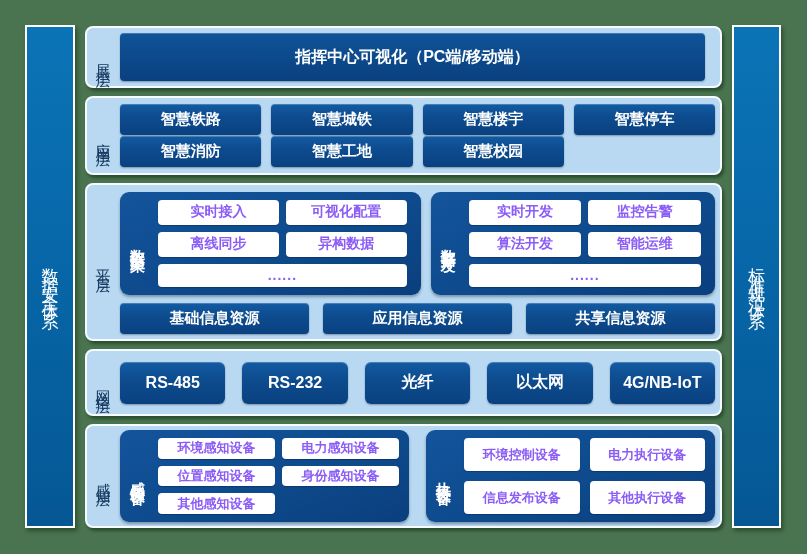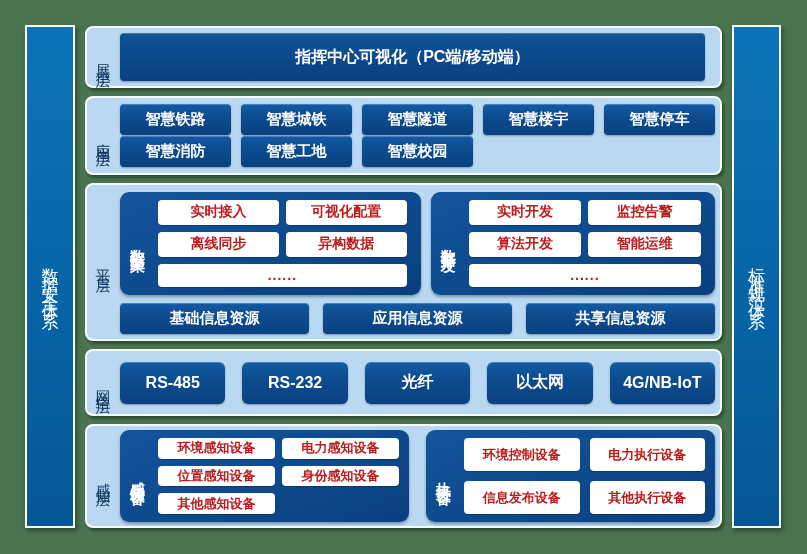--- a/index.html
+++ b/index.html
@@ -46,36 +46,36 @@
   .chip {
     background:linear-gradient(180deg,#135ba3 0%,#0d4c8f 40%,#0a4180 100%);
     border-radius:4px; color:#ffffff; font-weight:bold;
     display:flex; align-items:center; justify-content:center;
     box-shadow:inset 0 1px 0 rgba(255,255,255,.22), 0 1px 2px rgba(0,20,40,.35);
     white-space:nowrap;
   }
 
   
   .wchip {
-    background:#ffffff; border-radius:4px; color:#b91c1c; font-weight:bold;
+    background:#ffffff; border-radius:4px; color:#8b5cf6; font-weight:bold;
     display:flex; align-items:center; justify-content:center;
     box-shadow:0 1px 1px rgba(0,20,40,.3);
     white-space:nowrap;
   }
 
   
   .panel.display { height:62px; }
   .panel.display .panel-content { align-items:center; padding:0 15px 0 0; }
   .chip.display-btn { width:100%; height:48px; font-size:16px; border-radius:4px;
     background:linear-gradient(180deg,#0f5398 0%,#0c4a8b 50%,#0a4080 100%); }
 
   
   .panel.app { height:79px; }
   .panel.app .panel-content {
-    display:grid; grid-template-columns:repeat(5,1fr); grid-template-rows:1fr 1fr;
+    display:grid; grid-template-columns:repeat(4,1fr); grid-template-rows:1fr 1fr;
     gap:1px 10px; padding:6px 5px 6px 0;
   }
   .panel.app .chip { font-size:15px; }
 
   
   .panel.platform { height:158px; }
   .panel.platform .panel-content { flex-direction:column; padding:7px 5px 5px 0; gap:8px; }
   .plat-groups { display:flex; gap:10px; height:106px; }
   .group {
     background:linear-gradient(160deg,#13549c 0%,#0e4a8c 55%,#0a3f7e 100%);
@@ -131,21 +131,20 @@
       </div>
     </div>
 
     <div class="panel app">
       <div class="layer-label">
         <span>应用层</span>
       </div>
       <div class="panel-content">
         <div class="chip">智慧铁路</div>
         <div class="chip">智慧城铁</div>
-        <div class="chip">智慧隧道</div>
         <div class="chip">智慧楼宇</div>
         <div class="chip">智慧停车</div>
         <div class="chip">智慧消防</div>
         <div class="chip">智慧工地</div>
         <div class="chip">智慧校园</div>
       </div>
     </div>
 
     <div class="panel platform">
       <div class="layer-label">

